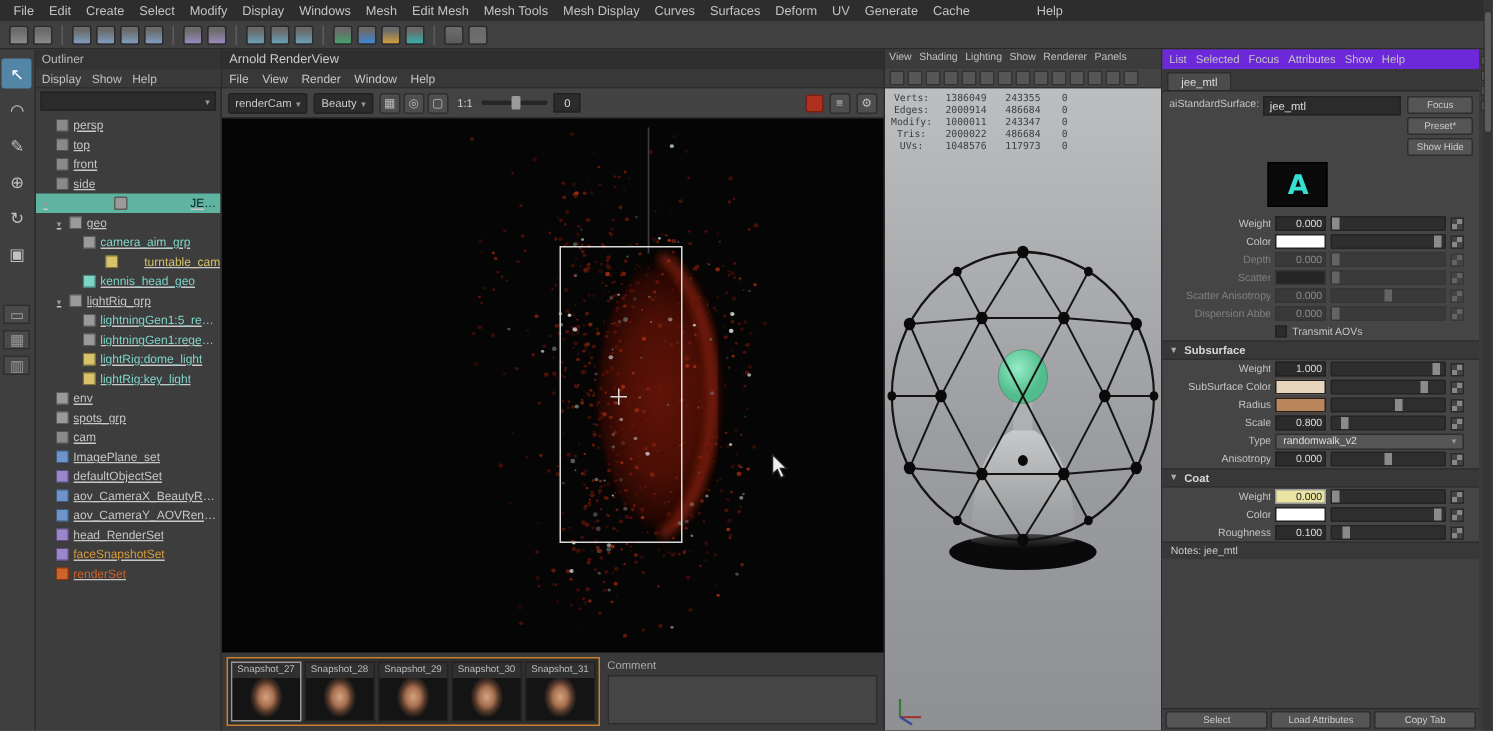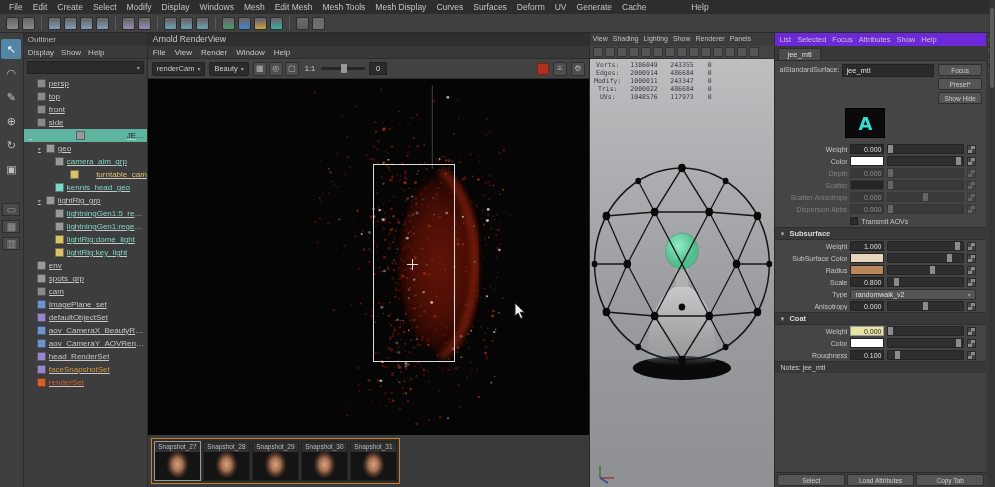--- a/index.html
+++ b/index.html
@@ -1144,20 +1144,24 @@
             </div>
             <div class="thumb">
               <div class="thumb-label">Snapshot_30</div>
               <div class="thumb-img"></div>
             </div>
             <div class="thumb">
               <div class="thumb-label">Snapshot_31</div>
               <div class="thumb-img"></div>
             </div>
           </div>
+        <div class="comment-area">
+          <div class="comment-label">Comment</div>
+          <textarea style=""></textarea>
+        </div>
       </div>
     </div>
 
     <div id="viewport">
       <div class="vp-menus" id="vp-menus">
           <span class="vpm">View</span>
           <span class="vpm">Shading</span>
           <span class="vpm">Lighting</span>
           <span class="vpm">Show</span>
           <span class="vpm">Renderer</span>

